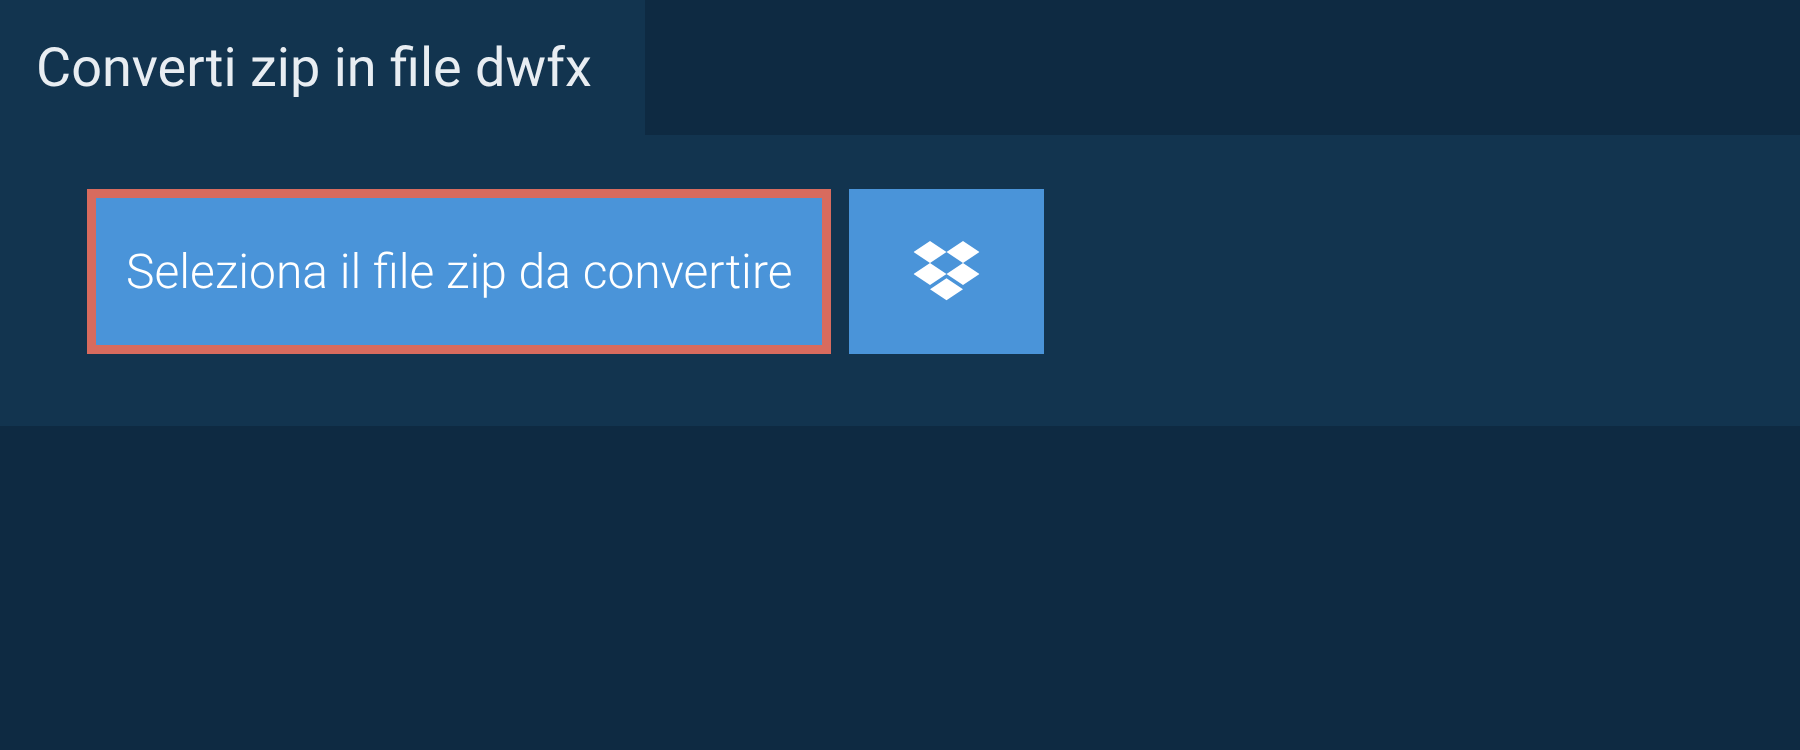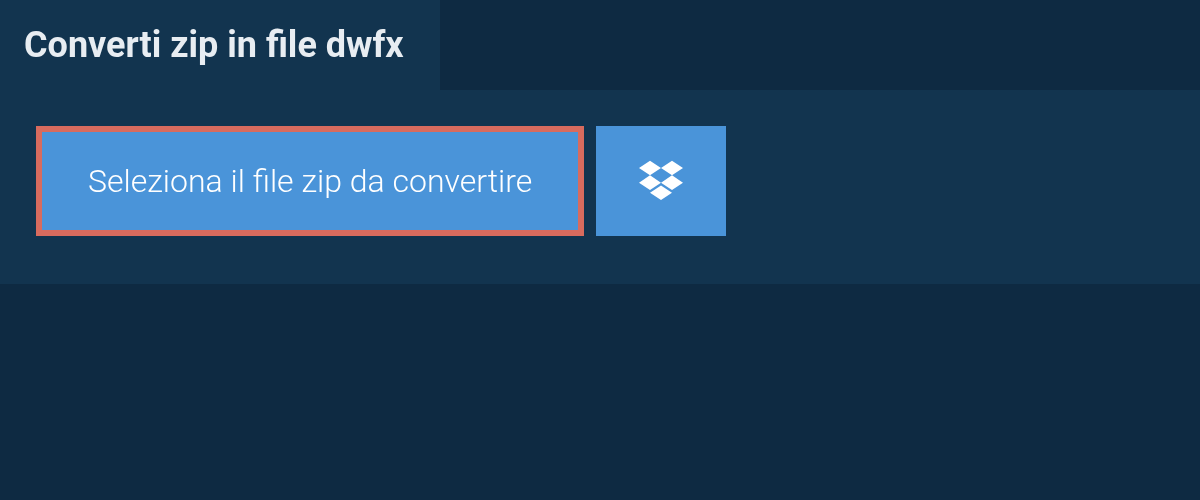--- a/index.html
+++ b/index.html
@@ -9,44 +9,45 @@
       background: #0e2a42;
       font-family: -apple-system, BlinkMacSystemFont, "Segoe UI", Roboto, sans-serif;
       overflow: hidden;
     }
     .header-tab {
       background: #12344f;
       display: inline-block;
       padding: 24px 36px 24px 24px;
       color: #e8edf2;
       font-size: 36px;
-      font-weight: 700;
+      font-weight: 400;
     }
     .upload-panel {
       background: #12344f;
       padding: 36px 36px 48px 36px;
       width: 100%;
     }
     .button-row {
       display: flex;
       gap: 12px;
       align-items: stretch;
     }
     .select-file-button {
       background: #4a94d9;
       border: 6px solid #d86b5e;
       color: #ffffff;
       font-size: 32px;
       font-weight: 300;
-      padding: 30px 46px;
+      padding: 30px 20px;
       cursor: pointer;
       display: flex;
       align-items: center;
       justify-content: center;
       text-align: center;
+      margin-left: 22px;
     }
     .dropbox-button {
       background: #4a94d9;
       width: 130px;
       cursor: pointer;
       display: flex;
       align-items: center;
       justify-content: center;
     }
     .dropbox-button svg {

